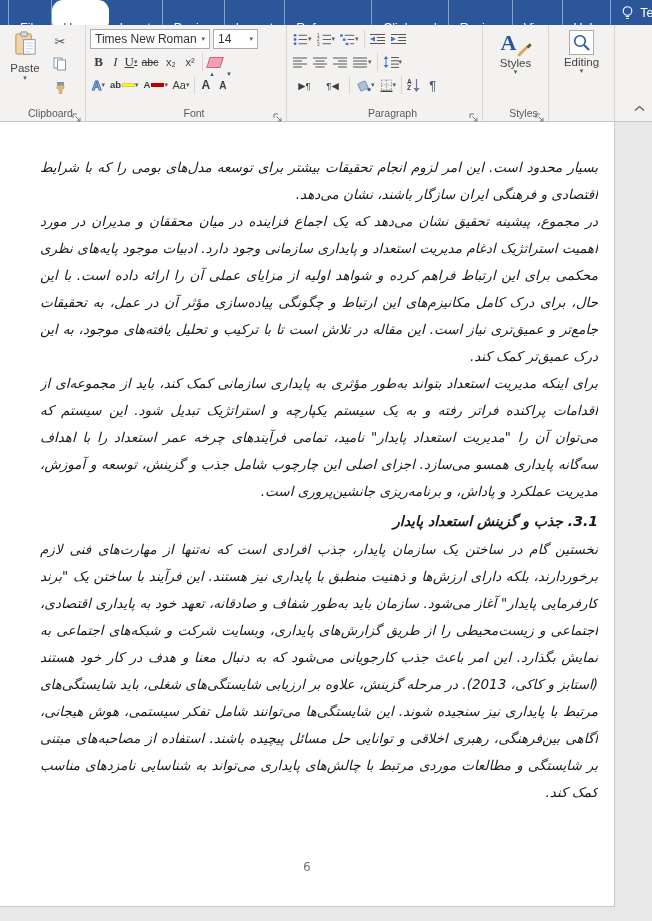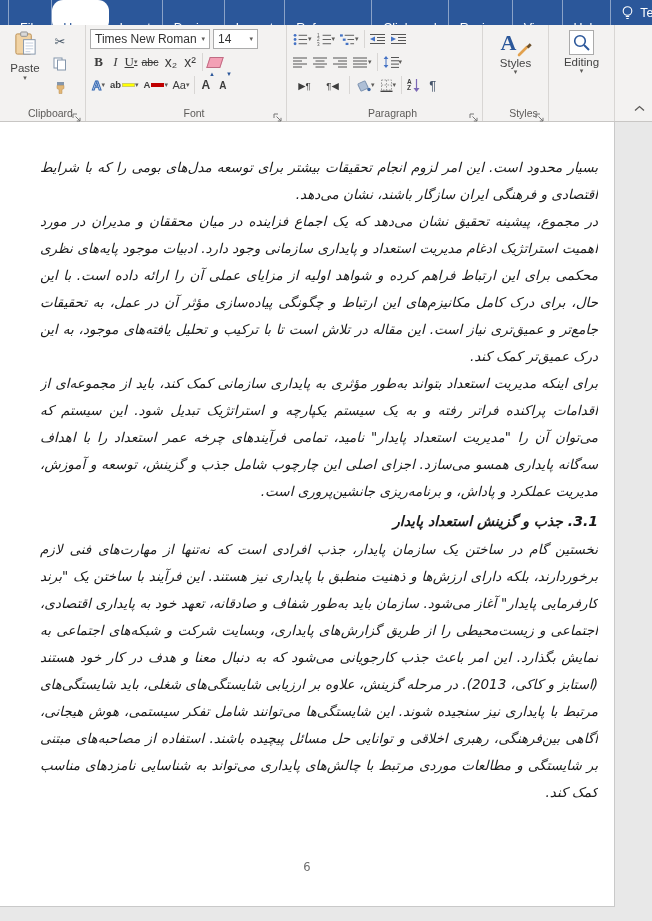--- a/index.html
+++ b/index.html
@@ -62,21 +62,21 @@
   }
   .combo .caret{margin-left:auto;}
   .combo-row{display:flex;gap:3px;}
   .combo-font{width:120px;}
   .combo-size{width:45px;}
   .frow{display:flex;align-items:center;gap:1px;}
   .b-bold{font-family:"Liberation Serif",serif;font-weight:bold;font-size:13px;width:17px;}
   .b-italic{font-family:"Liberation Serif",serif;font-style:italic;font-size:13px;width:15px;}
   .b-under{font-family:"Liberation Serif",serif;font-size:13px;text-decoration:underline;width:14px;}
   .b-strike{font-size:10.5px;text-decoration:line-through;width:22px;}
-  .b-sub,.b-sup{font-size:14px;width:18px;}
+  .b-sub,.b-sup{font-size:11px;width:18px;}
   .ico-eraser{display:inline-block;width:12px;height:9px;background:#f3a0b5;border:1px solid #c06c84;transform:skewX(-18deg);}
   .b-effects{font-size:13px;font-weight:bold;color:#eaf1fb;-webkit-text-stroke:1px #3b6db5;text-shadow:0 0 1px #3b6db5;}
   .stack{display:flex;flex-direction:row;align-items:center;line-height:1;gap:1px;}
   .stack .glyph{font-size:9.5px;font-weight:bold;color:#3c3c3c;}
   .bar{width:13px;height:4px;}
   .bar-yellow{background:#ffff00;border:1px solid #cfcf66;box-sizing:border-box;}
   .bar-red{background:#c00000;}
   .b-case{font-size:11px;width:20px;}
   .b-size-a{font-size:12px;font-weight:bold;position:relative;width:16px;}
   .tiny-caret{position:absolute;top:-4px;right:-1px;font-size:6px;color:#2b579a;}

